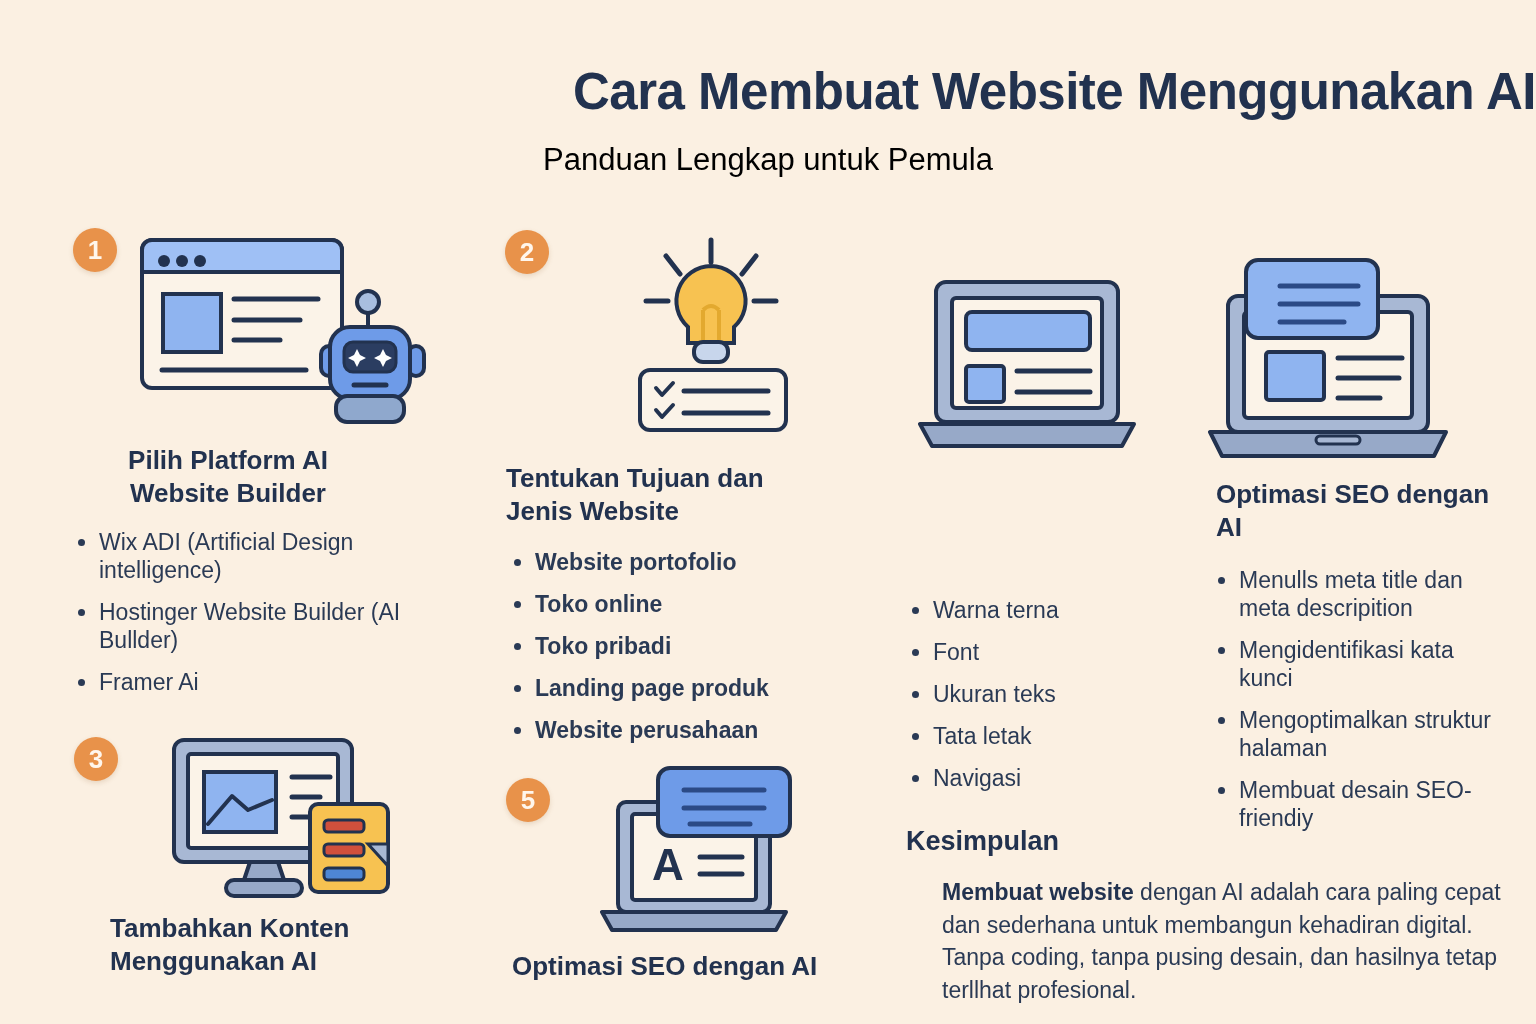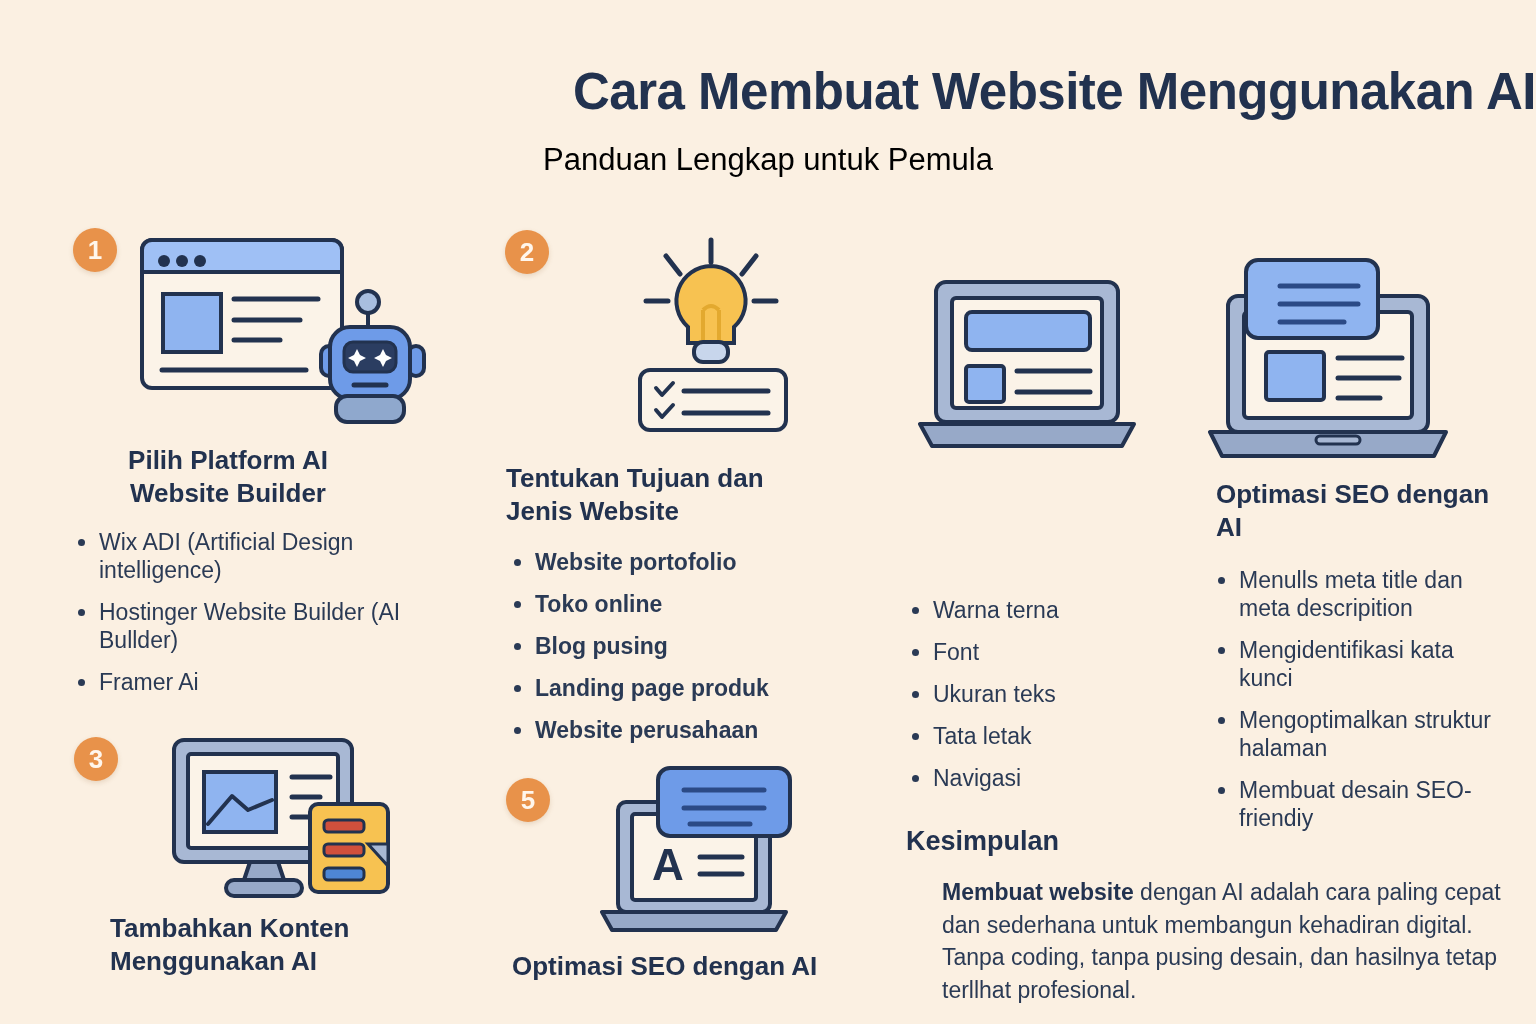--- a/index.html
+++ b/index.html
@@ -181,21 +181,21 @@
       <path d="M48 182 l6 7 l11 -12" fill="none" stroke="#22324F" stroke-width="4" stroke-linecap="round" stroke-linejoin="round"></path>
       <line x1="76" y1="163" x2="160" y2="163" stroke="#22324F" stroke-width="5" stroke-linecap="round"></line>
       <line x1="76" y1="185" x2="160" y2="185" stroke="#22324F" stroke-width="5" stroke-linecap="round"></line>
     </svg>
   </div>
 
   <div class="sec-head" style="left:506px; top:462px; width:300px;">Tentukan Tujuan dan Jenis Website</div>
   <ul class="sec-list" style="left:508px; top:548px; width:340px;font-weight:bold;">
     <li>Website portofolio</li>
     <li>Toko online</li>
-    <li>Blog pusing</li>
+    <li>Toko pribadi</li>
     <li>Landing page produk</li>
     <li>Website perusahaan</li>
   </ul>
 
   <div class="ill" style="left:912px; top:272px;">
     <svg width="250" height="190" viewBox="0 0 250 190">
       <rect x="24" y="10" width="182" height="140" rx="10" fill="#A8B8D4" stroke="#22324F" stroke-width="4"></rect>
       <rect x="40" y="26" width="150" height="110" rx="4" fill="#FBF3E8" stroke="#22324F" stroke-width="4"></rect>
       <rect x="54" y="40" width="124" height="38" rx="6" fill="#8FB4F0" stroke="#22324F" stroke-width="4"></rect>
       <rect x="54" y="94" width="38" height="36" rx="3" fill="#8FB4F0" stroke="#22324F" stroke-width="4"></rect>

